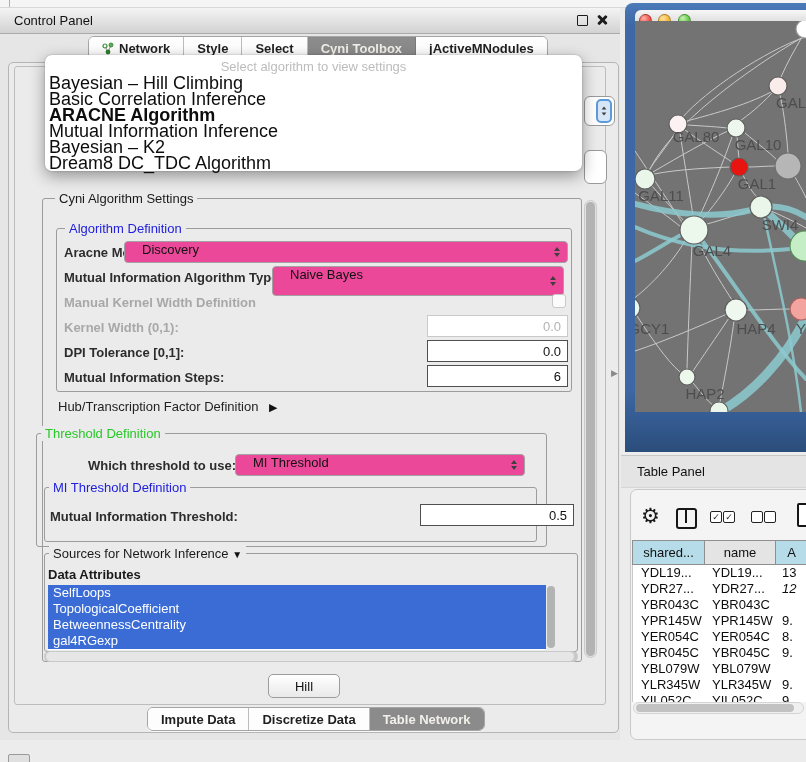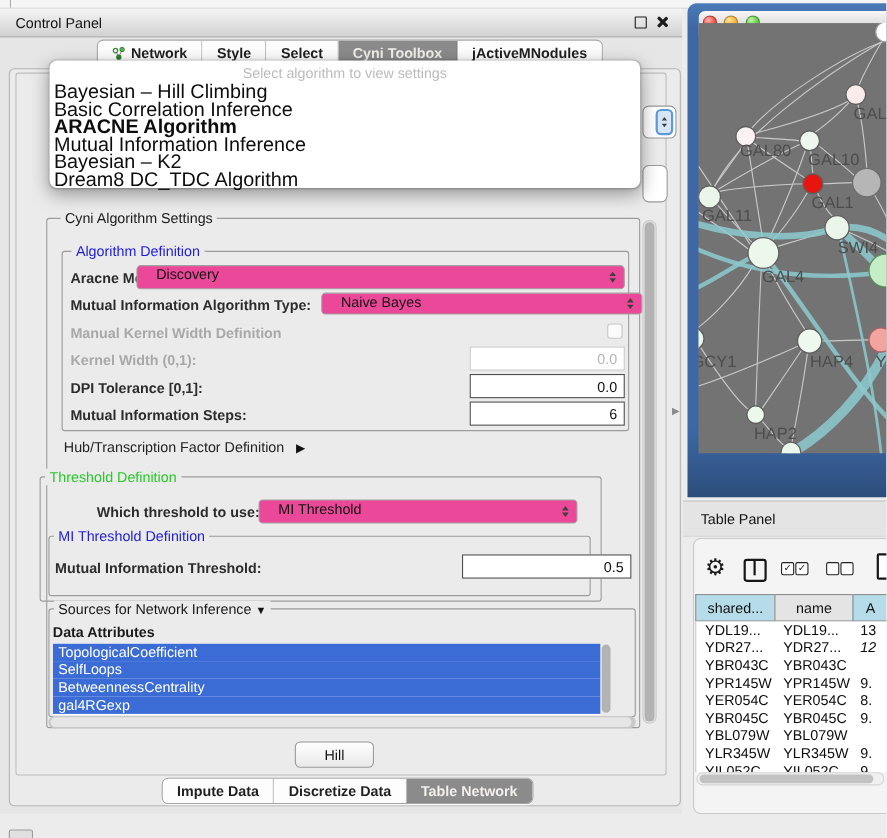--- a/index.html
+++ b/index.html
@@ -165,21 +165,21 @@
   </div>
   <span class="lbl" style="left:64px;top:245px">Aracne Mode:</span>
   <div class="combo" style="left:124px;top:241px;width:444px;height:22px">
     <span>Discovery</span>
     <span class="sp">
         <span class="t-up"></span>
         <span class="t-dn"></span>
       </span>
   </div>
   <span class="lbl" style="left:64px;top:270px">Mutual Information Algorithm Type:</span>
-  <div class="combo" style="left:292px;top:266px;width:292px;height:20px">
+  <div class="combo" style="left:272px;top:266px;width:292px;height:30px">
     <span>Naive Bayes</span>
     <span class="sp">
         <span class="t-up"></span>
         <span class="t-dn"></span>
       </span>
   </div>
   <span class="lbl dis" style="left:64px;top:295px">Manual Kernel Width Definition</span>
   <span class="chk" style="left:552px;top:294px"></span>
   <span class="lbl dis" style="left:64px;top:320px">Kernel Width (0,1):</span>
   <div class="inp off" style="left:427px;top:315px;width:141px;height:22px">
@@ -219,22 +219,22 @@
   </div>
 
   <div class="grp" style="left:44px;top:553px;width:532px;height:97px">
     <span class="gt" style="left:4px">
       <span>Sources for Network Inference</span>
       <span class="tri" style="font-size:10px">▼</span>
     </span>
   </div>
   <span class="lbl" style="left:48px;top:567px;color:#1a1a1a">Data Attributes</span>
   <div class="attr-list" id="attr-list">
+      <div>SelfLoops</div>
       <div>TopologicalCoefficient</div>
-      <div>SelfLoops</div>
       <div>BetweennessCentrality</div>
       <div>gal4RGexp</div>
     </div>
   <div class="vthumb" style="left:547px;top:586px;width:8px;height:62px"></div>
   <div class="hscroll" style="left:44px;top:651px;width:534px;height:11px">
     <div class="hthumb" style="left:2px;top:1px;width:528px;height:9px"></div>
   </div>
 
   <div class="applybtn">
     <span>Hill</span>

